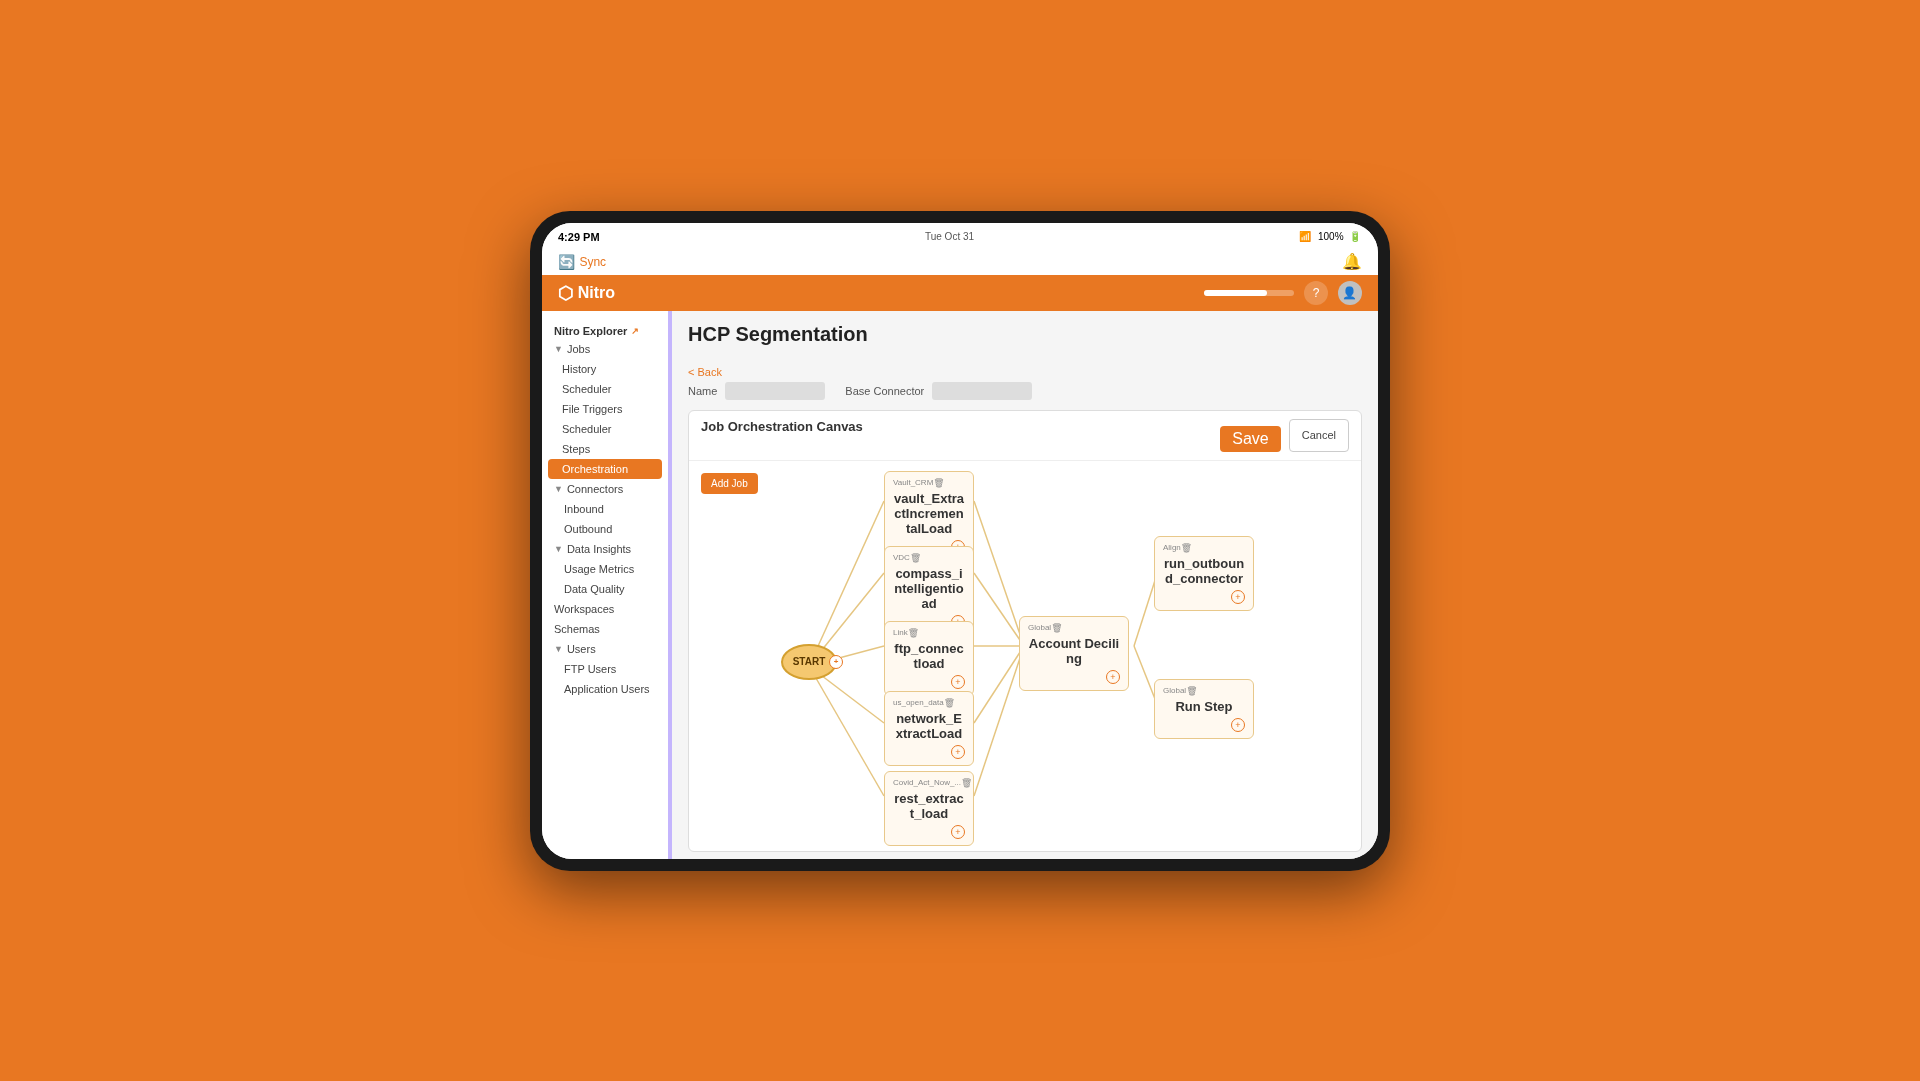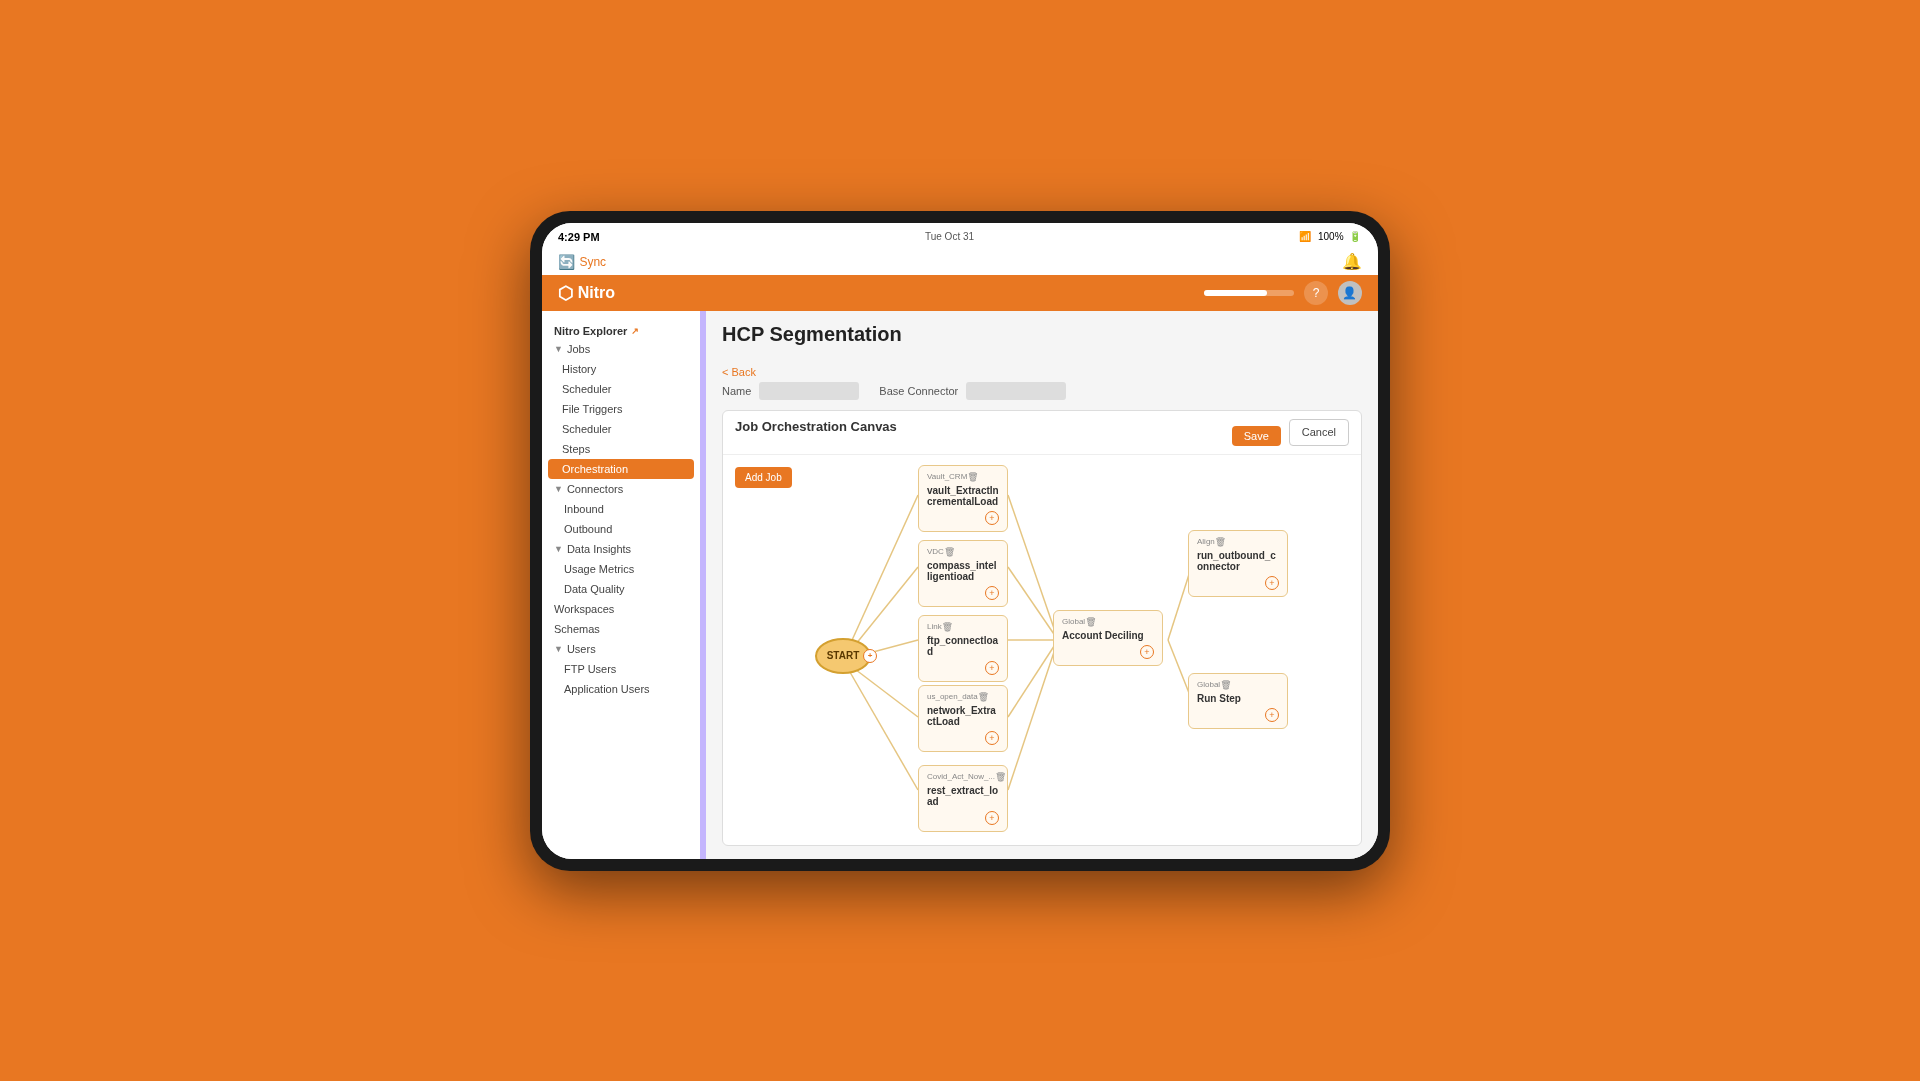--- a/index.html
+++ b/index.html
@@ -120,23 +120,23 @@
 
     
     .main-area {
       display: flex;
       flex: 1;
       overflow: hidden;
     }
 
     
     .sidebar {
-      width: 164px;
+      width: 130px;
       background: #fff;
-      border-right: 6px solid #c4b5fd;
+      border-right: 4px solid #c4b5fd;
       flex-shrink: 0;
       overflow-y: auto;
       padding: 8px 0;
     }
 
     .sidebar-section-label {
       font-size: 11px;
       font-weight: 600;
       color: #333;
       padding: 6px 12px 2px;
@@ -254,21 +254,21 @@
       display: flex;
       gap: 8px;
     }
 
     .btn-save {
       background: #E87722;
       color: #fff;
       border: none;
       border-radius: 4px;
       padding: 4px 12px;
-      font-size: 11px;
+      font-size: 16px;
       cursor: pointer;
       font-weight: 500;
       margin-top: 7px;
     }
 
     .btn-cancel {
       background: #fff;
       color: #444;
       border: 1px solid #ccc;
       border-radius: 4px;
@@ -319,22 +319,22 @@
     }
 
     .node-source {
       color: #888;
       font-size: 8px;
     }
 
     .node-name {
       font-weight: 600;
       color: #333;
-      font-size: 10px;
-      text-align: left;
+      font-size: 13px;
+      text-align: center;
       margin-bottom: 4px;
       word-break: break-all;
     }
 
     .node-footer {
       display: flex;
       justify-content: flex-end;
     }
 
     .node-add-btn {

